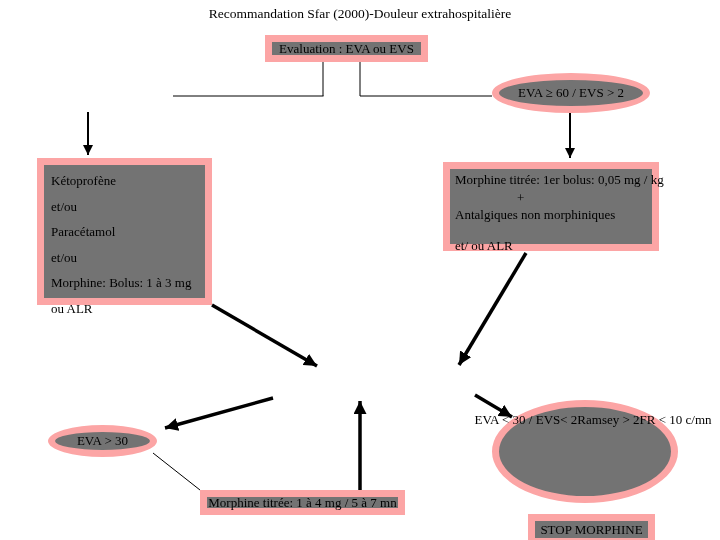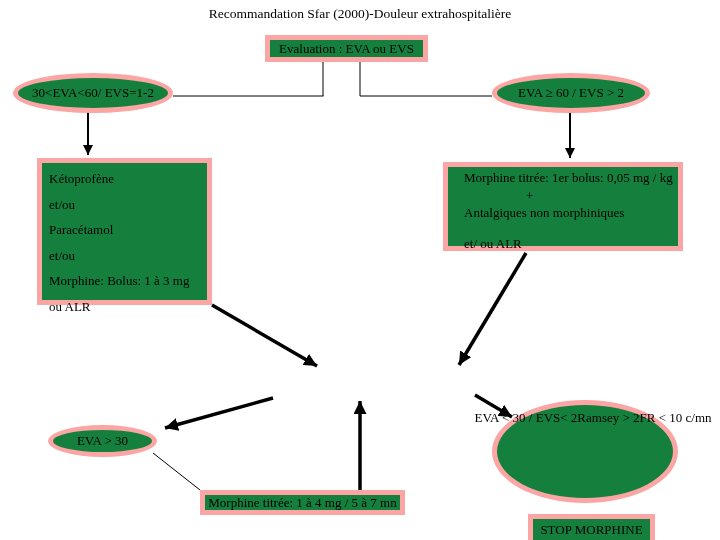--- a/index.html
+++ b/index.html
@@ -2,31 +2,31 @@
 <html><head>
 <meta charset="utf-8">
 <style>
   html,body{margin:0;padding:0;background:#fff;}
   .canvas{
     position:relative;width:720px;height:540px;background:#fff;
     font-family:"Liberation Serif",serif;font-size:13px;color:#000;
     overflow:hidden;
   }
   .connectors{position:absolute;left:0;top:0;width:720px;height:540px;}
-  .node{position:absolute;border:5px solid #fca5a5;background:#15803d;box-sizing:border-box;}
+  .node{position:absolute;border:7px solid #fca5a5;background:#737373;box-sizing:border-box;}
   .ellipse{border-radius:50%;}
   .center{display:flex;align-items:center;justify-content:center;text-align:center;}
   .title{position:absolute;left:0;top:6px;width:100%;text-align:center;font-size:13.5px;}
   .label{white-space:pre;}
   
   .eval-box{left:265px;top:35px;width:163px;height:27px;}
   .ell-moderate{left:13px;top:73px;width:160px;height:40px;}
   .ell-severe{left:492px;top:73px;width:158px;height:40px;justify-content:center;}
   .box-moderate{left:37px;top:158px;width:175px;height:147px;padding:3px 0 0 7px;line-height:25.5px;}
-  .box-severe{left:443px;top:162px;width:240px;height:89px;padding:2px 0 0 16px;line-height:17.5px;}
+  .box-severe{left:443px;top:162px;width:216px;height:89px;padding:2px 0 0 5px;line-height:17.5px;}
   .box-severe .plus{padding-left:62px;}
   .box-severe .alr{margin-top:13px;}
   .box-reeval{left:263px;top:373px;width:210px;height:23px;}
   .ell-eva30{left:48px;top:425px;width:109px;height:32px;}
   .ell-criteria{left:492px;top:400px;width:186px;height:103px;display:flex;flex-direction:row;justify-content:center;padding-left:16px;line-height:25.5px;}
   .box-titration{left:200px;top:490px;width:205px;height:25px;}
   .box-stop{left:528px;top:514px;width:127px;height:31px;}
 </style>
 </head>
 <body>
@@ -55,23 +55,20 @@
     <line x1="360" y1="490" x2="360" y2="401" stroke="#000" stroke-width="3.5" marker-end="url(#ah-l)"></line>
     <line x1="153" y1="453" x2="200" y2="490" stroke="#000" stroke-width="1"></line>
   </svg>
 
   <div class="title label">Recommandation Sfar (2000)-Douleur extrahospitalière</div>
 
   <div class="node center eval-box">
     <span class="label">Evaluation : EVA ou EVS</span>
   </div>
 
-  <div class="node ellipse center ell-moderate">
-    <span class="label">30&lt;EVA&lt;60/ EVS=1-2</span>
-  </div>
 
   <div class="node ellipse center ell-severe">
     <span class="label">EVA ≥ 60 / EVS &gt; 2</span>
   </div>
 
   <div class="node box-moderate">
     <div class="label">Kétoprofène</div>
     <div class="label">et/ou</div>
     <div class="label">Paracétamol</div>
     <div class="label">et/ou</div>

